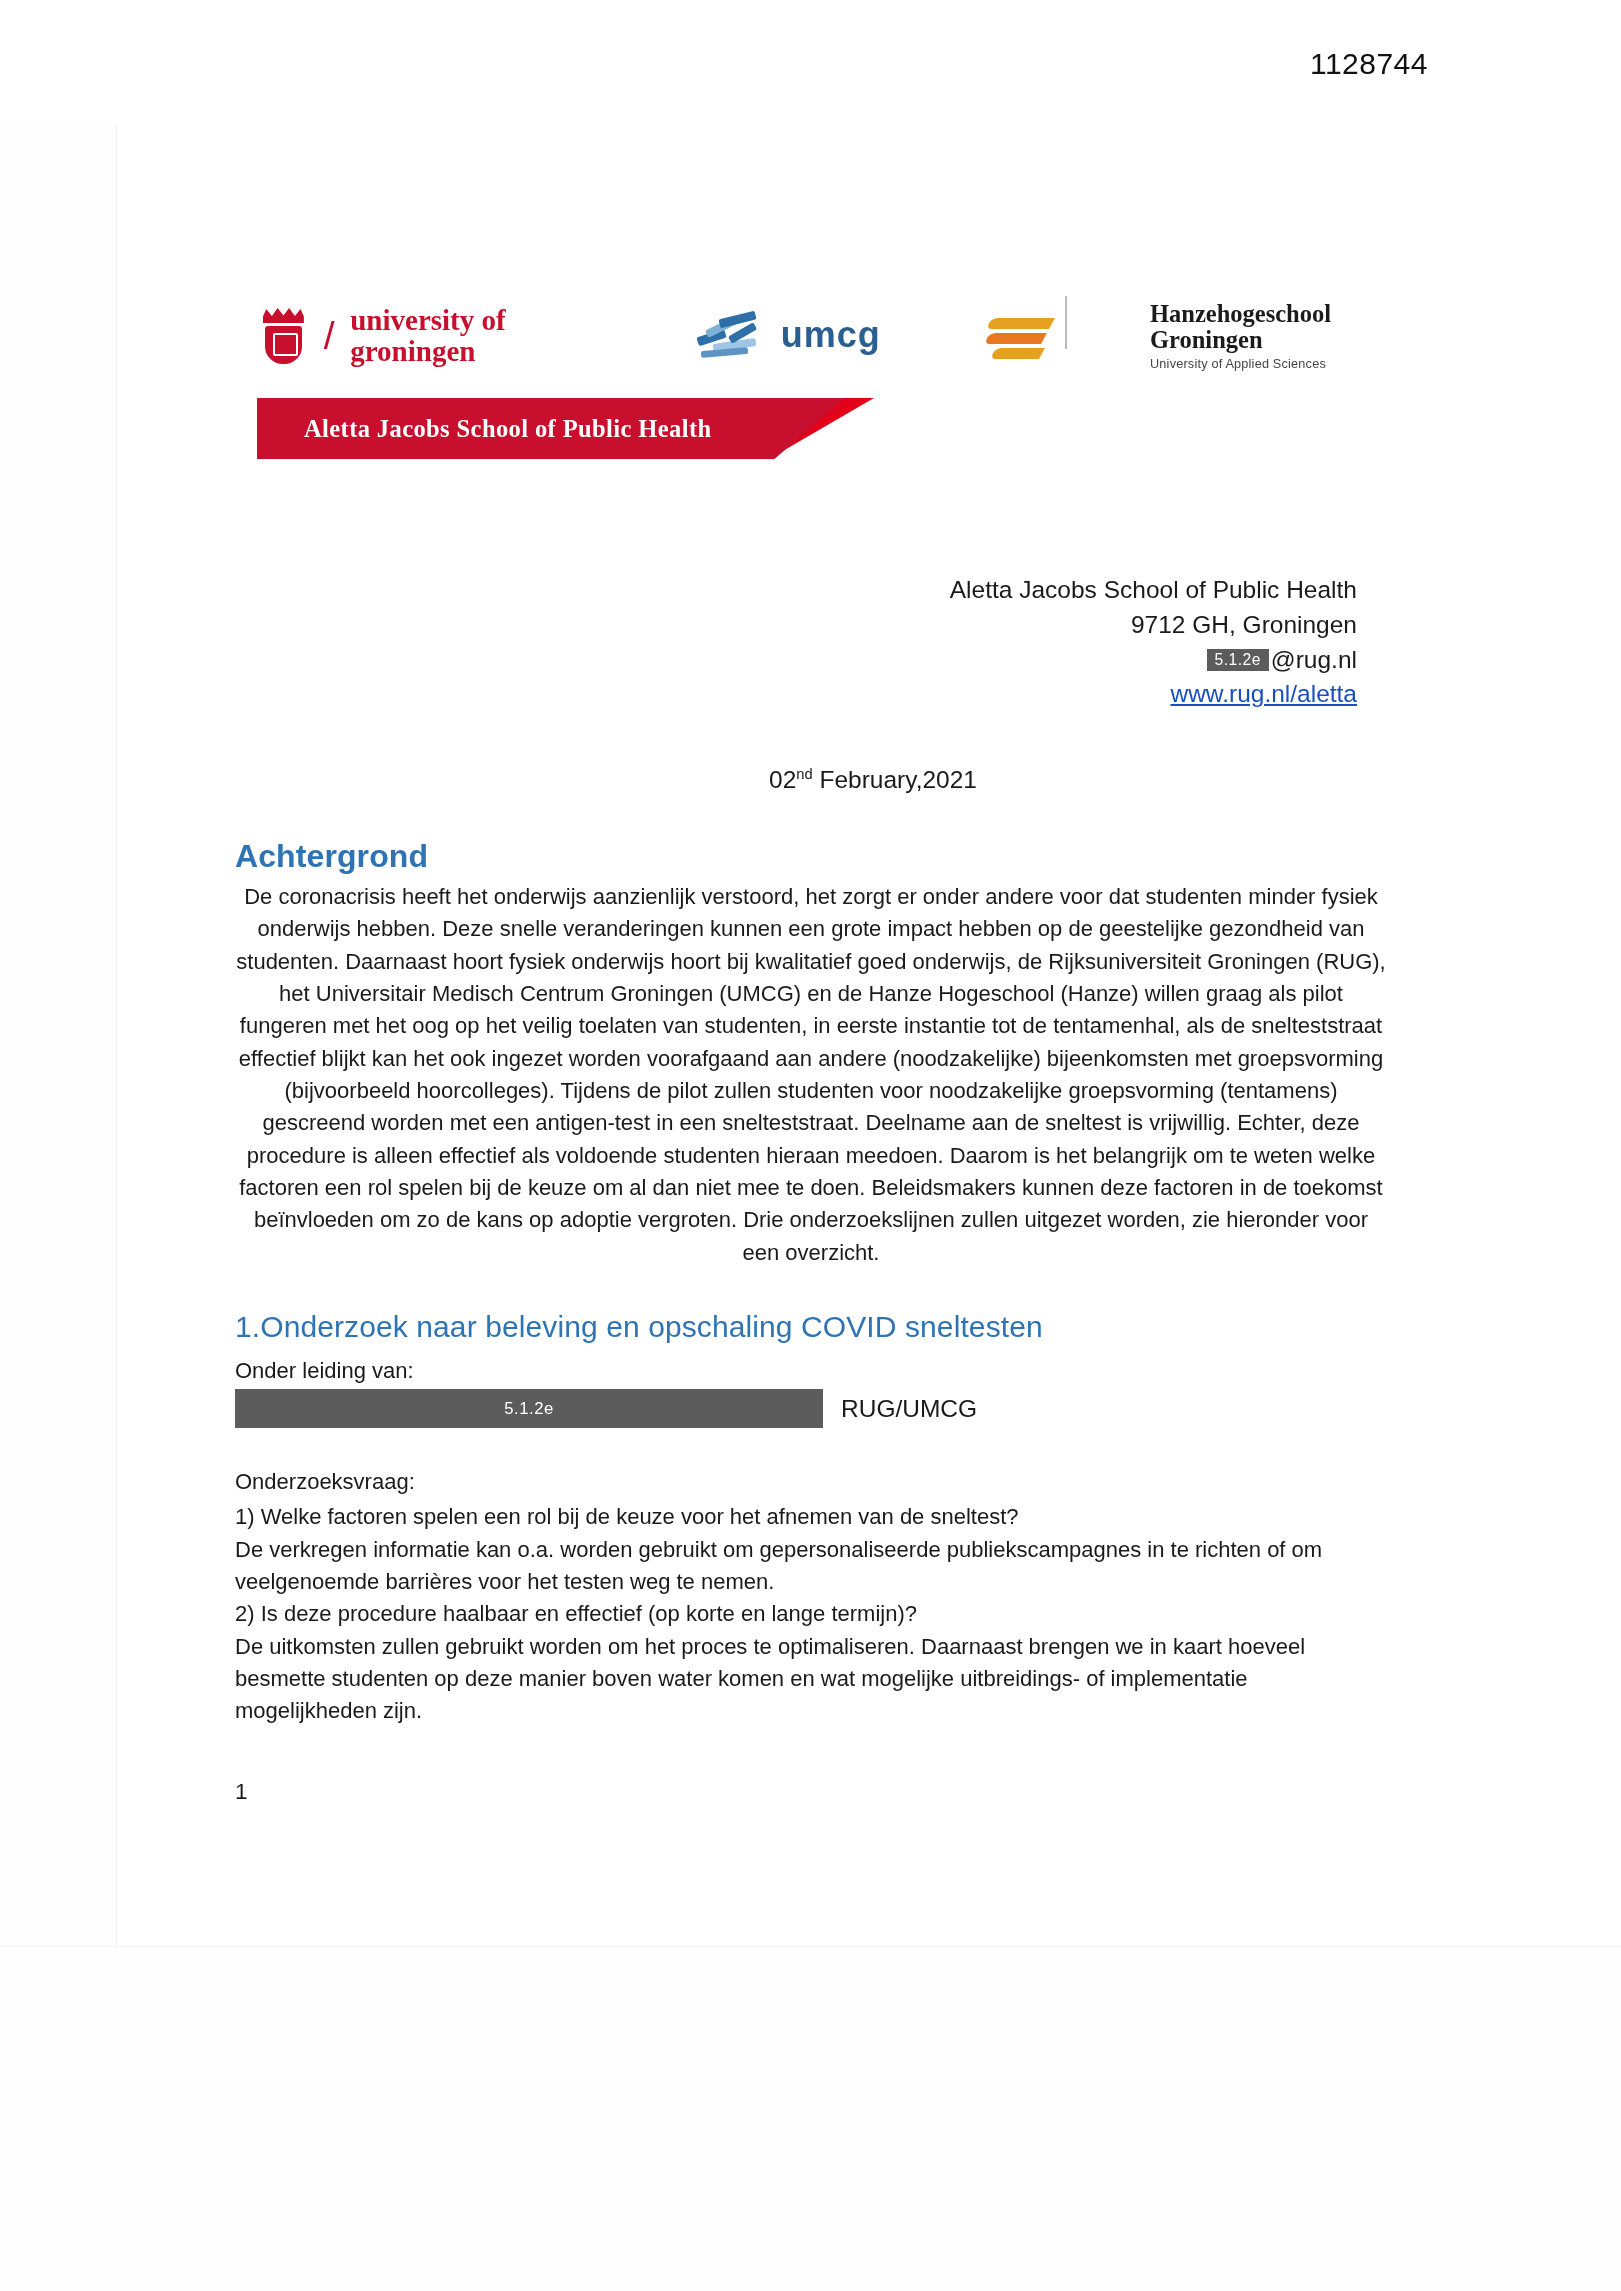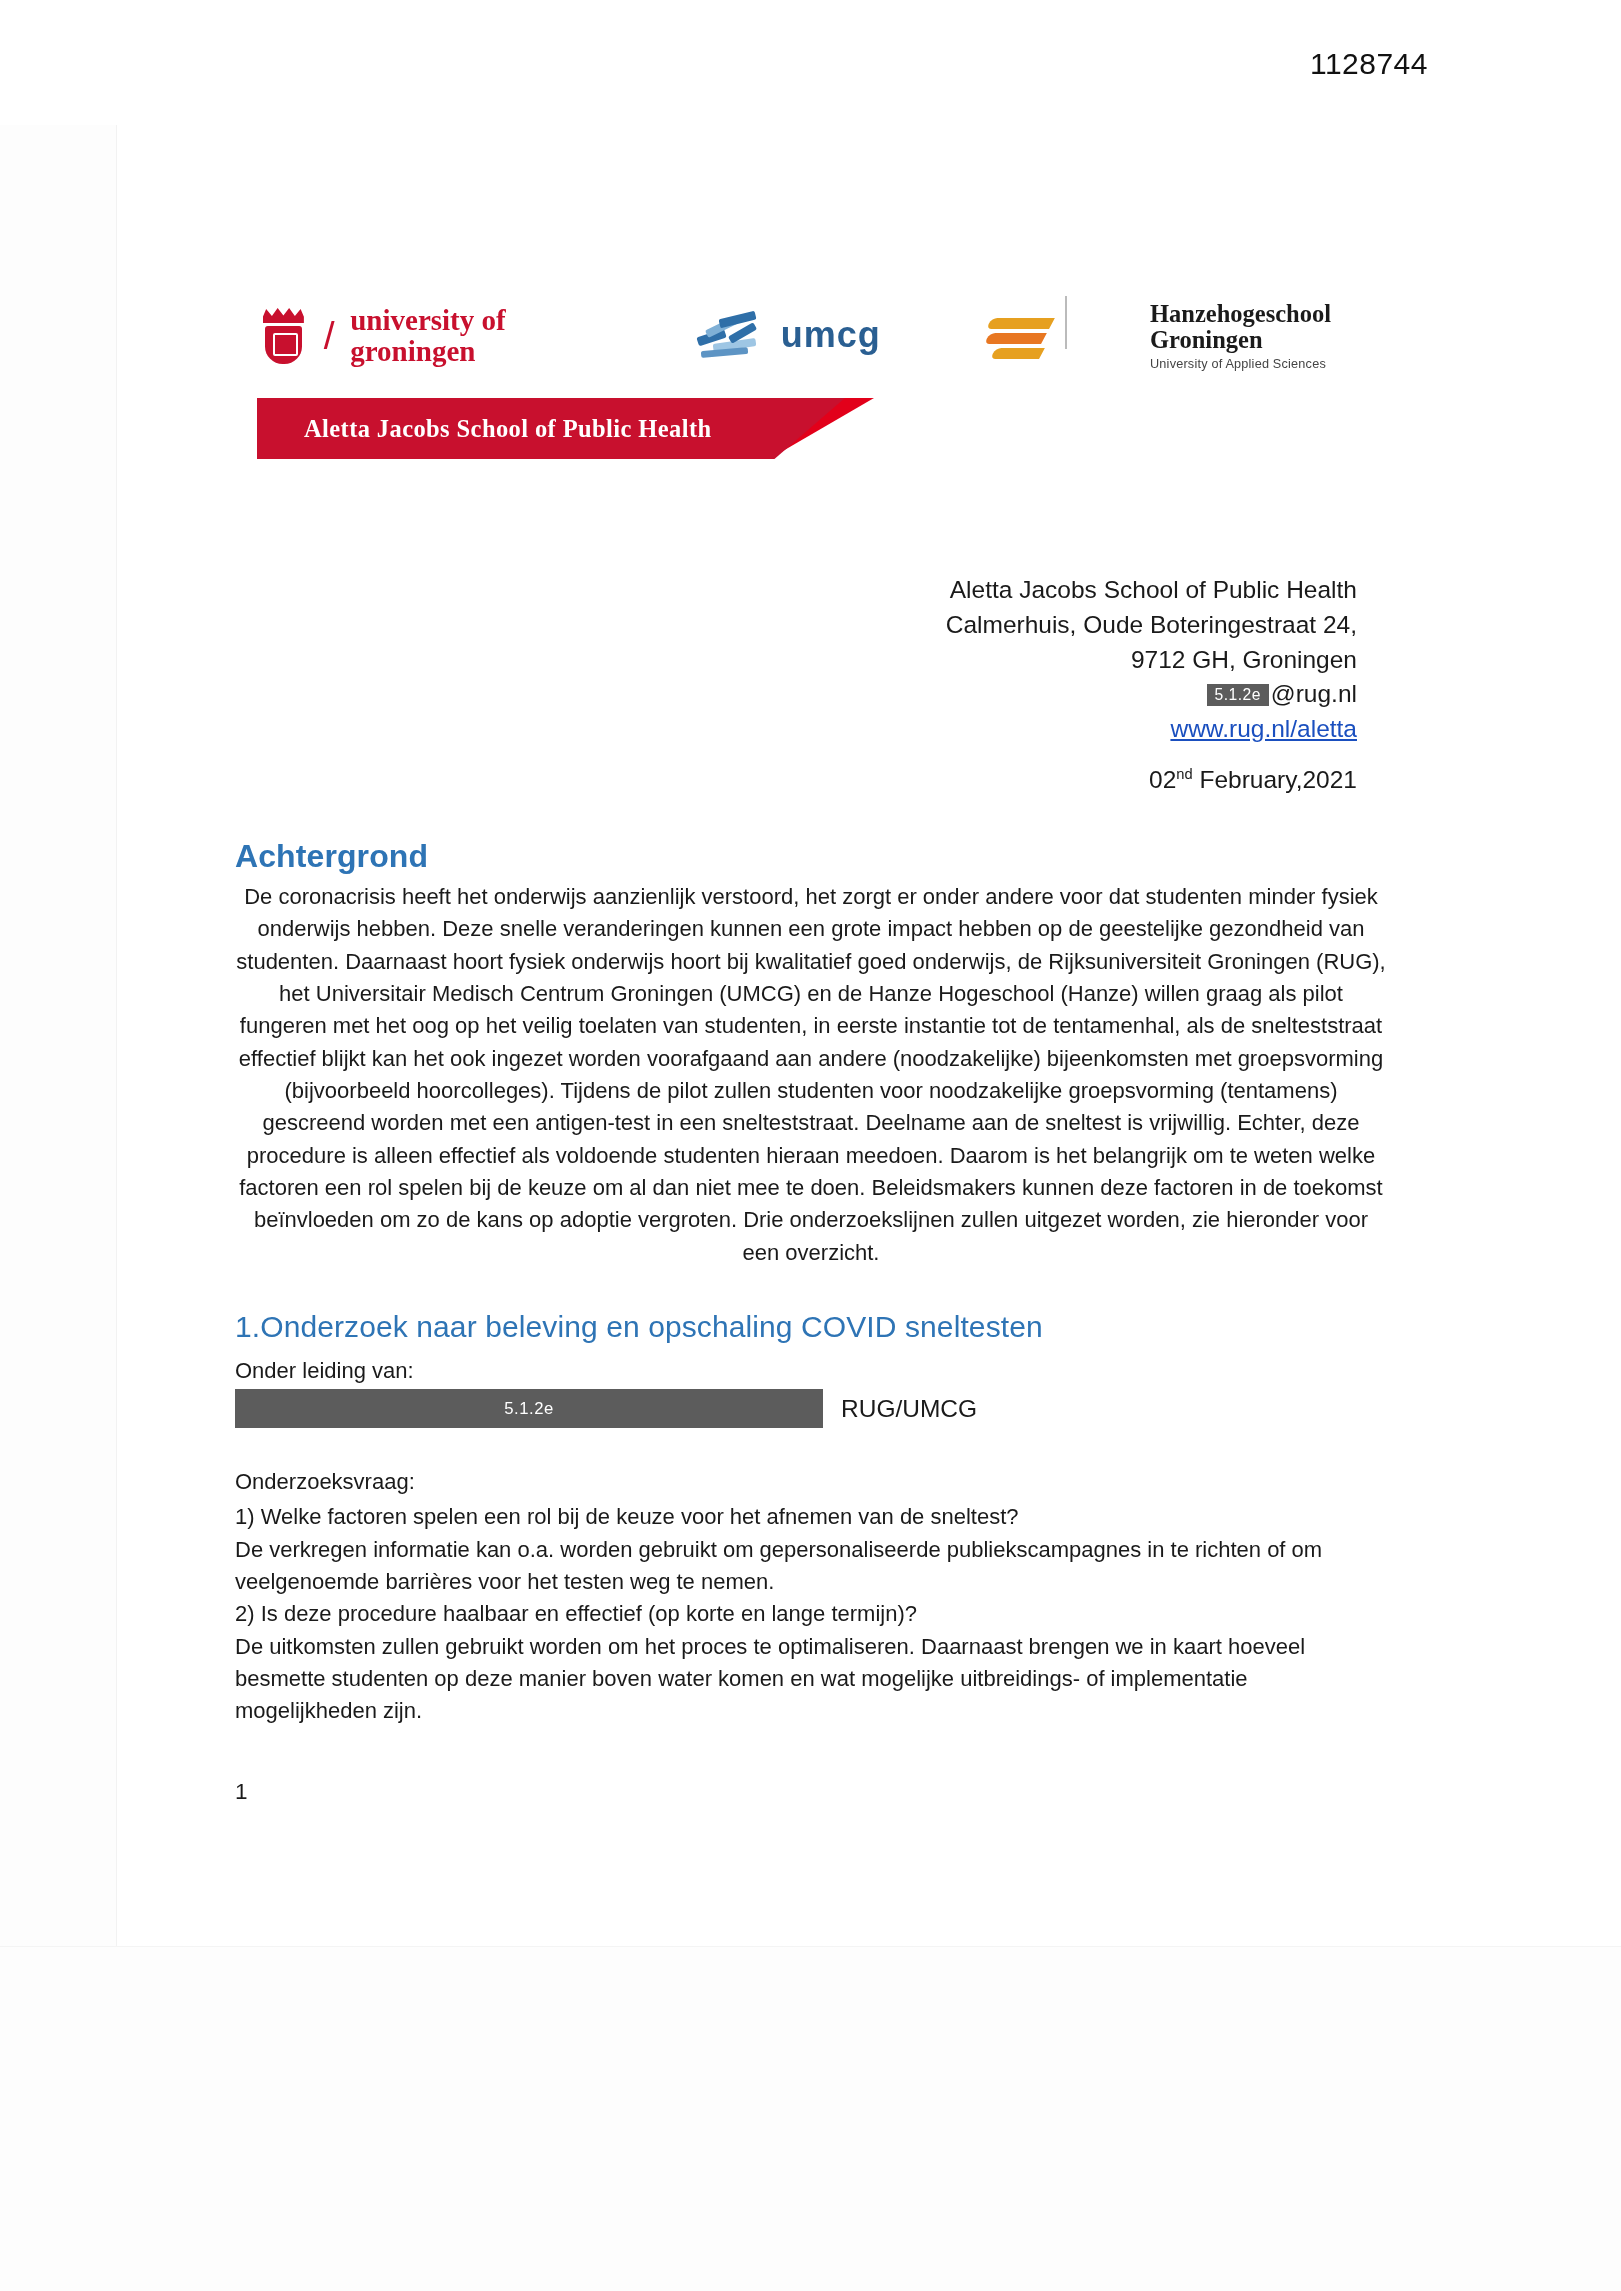--- a/index.html
+++ b/index.html
@@ -261,21 +261,20 @@
   }
   .address a {
     color: #1a4fbf;
     text-decoration: underline;
   }
   .date-line {
     position: absolute;
     right: 157px;
     top: 766px;
     width: 588px;
-    text-align: right;
     font-size: 24.5px;
     color: #1a1a1a;
   }
   .date-line sup { font-size: 14.7px; }
 
   
   .content {
     position: absolute;
     left: 235px;
     top: 838px;
@@ -400,21 +399,20 @@
   </div>
 
   <div class="banner">
     <div class="bar"></div>
     <div class="bar2"></div>
     <div class="label">Aletta Jacobs School of Public Health</div>
   </div>
 
   <div class="address">
     <div>Aletta Jacobs School of Public Health</div>
-    <div>Calmerhuis, Oude Boteringestraat 24,</div>
     <div>9712 GH, Groningen</div>
     <div class="redact-line">
       <span class="redact">5.1.2e</span>
         <span>@rug.nl</span>
     </div>
     <div>
       <a href="#">www.rug.nl/aletta</a>
     </div>
   </div>
 

